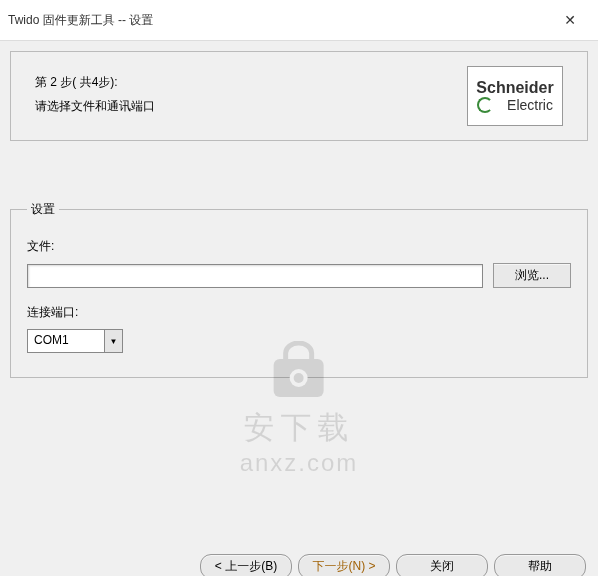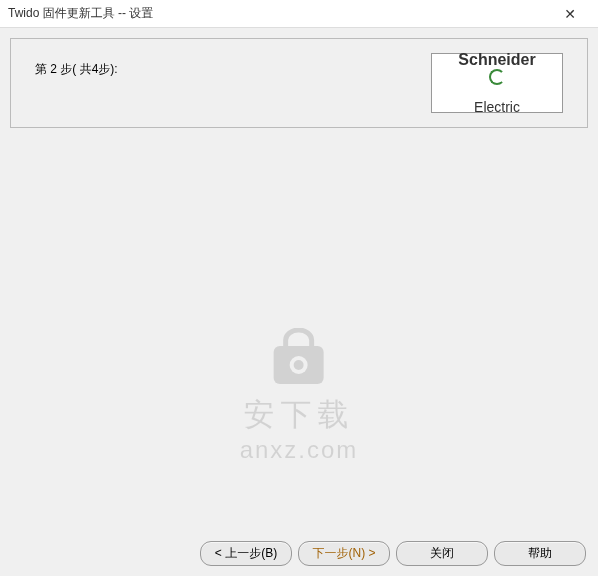--- a/index.html
+++ b/index.html
@@ -6,21 +6,21 @@
 body {
   font-family: "Microsoft YaHei", "SimSun", Tahoma, sans-serif;
   font-size: 12px;
   background: #f0f0f0;
   width: 598px;
   height: 576px;
   position: relative;
   overflow: hidden;
 }
 .titlebar {
-  height: 28px;
+  height: 41px;
   background: #fff;
   border-bottom: 1px solid #ddd;
   display: flex;
   align-items: center;
   padding: 0 8px;
 }
 .titlebar-text { flex: 1; color: #333; }
 .close-btn {
   width: 40px; height: 28px;
   display: flex; align-items: center; justify-content: center;
@@ -36,30 +36,30 @@
 .panel {
   border: 1px solid #bbb;
   background: #f0f0f0;
   padding: 14px 24px;
   display: flex;
   position: relative;
   margin-bottom: 60px;
 }
 .panel-text { flex: 1; line-height: 2; padding-top: 4px; }
 .logo-box {
-  width: 132px; height: 60px;
+  width: 96px; height: 60px;
   border: 1px solid #999;
   background: #fff;
   display: flex; flex-direction: column;
   align-items: center; justify-content: center;
   padding: 4px;
   font-family: Arial, sans-serif;
 }
 .logo-top { font-size: 16px; font-weight: 600; color: #333; }
-.logo-bottom { display: flex; align-items: center; gap: 14px; flex-direction: column; }
+.logo-bottom { display: flex; align-items: center; gap: 14px; }
 .logo-swirl {
   width: 16px; height: 16px;
   border: 2px solid #3a8a3a; border-radius: 50%;
   border-right-color: transparent;
   position: relative;
 }
 .logo-elec { font-size: 14px; color: #333; }
 fieldset.settings {
   border: 1px solid #bbb;
   padding: 20px 16px 24px 16px;
@@ -133,30 +133,44 @@
 <div class="titlebar">
   <span class="titlebar-text">Twido 固件更新工具 -- 设置</span>
   <div class="close-btn">✕</div>
 </div>
 
 <div class="dialog-body">
 
   <div class="panel">
     <div class="panel-text">
       <div>第 2 步( 共4步):</div>
+      <div>请选择文件和通讯端口</div>
     </div>
     <div class="logo-box">
       <div class="logo-top">Schneider</div>
       <div class="logo-bottom">
         <span class="logo-swirl"></span>
         <span class="logo-elec">Electric</span>
       </div>
     </div>
   </div>
 
+  <fieldset class="settings">
+    <legend>设置</legend>
+    <div class="row">文件:</div>
+    <div class="file-row">
+      <input class="file-input" type="text" value="" style="">
+      <button class="btn">浏览...</button>
+    </div>
+    <div class="row">连接端口:</div>
+    <div class="select-box">
+      <div class="select-val">COM1</div>
+      <div class="select-arrow">▼</div>
+    </div>
+  </fieldset>
 
   <div class="watermark">
     <div class="wm-icon">
       <svg width="70" height="60" viewBox="0 0 70 60">
         <rect x="10" y="18" width="50" height="38" rx="6" fill="rgba(0,0,0,0.12)"></rect>
         <path d="M22 18 v-6 a13 10 0 0 1 26 0 v6" fill="none" stroke="rgba(0,0,0,0.12)" stroke-width="5"></path>
         <circle cx="35" cy="37" r="9" fill="#f0f0f0"></circle>
         <circle cx="35" cy="37" r="5" fill="rgba(0,0,0,0.12)"></circle>
       </svg>
     </div>

